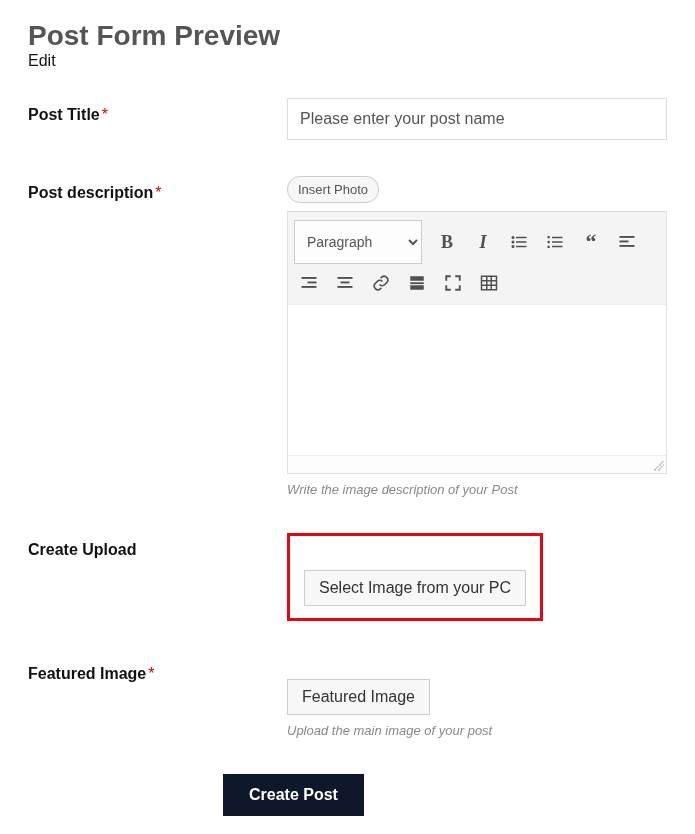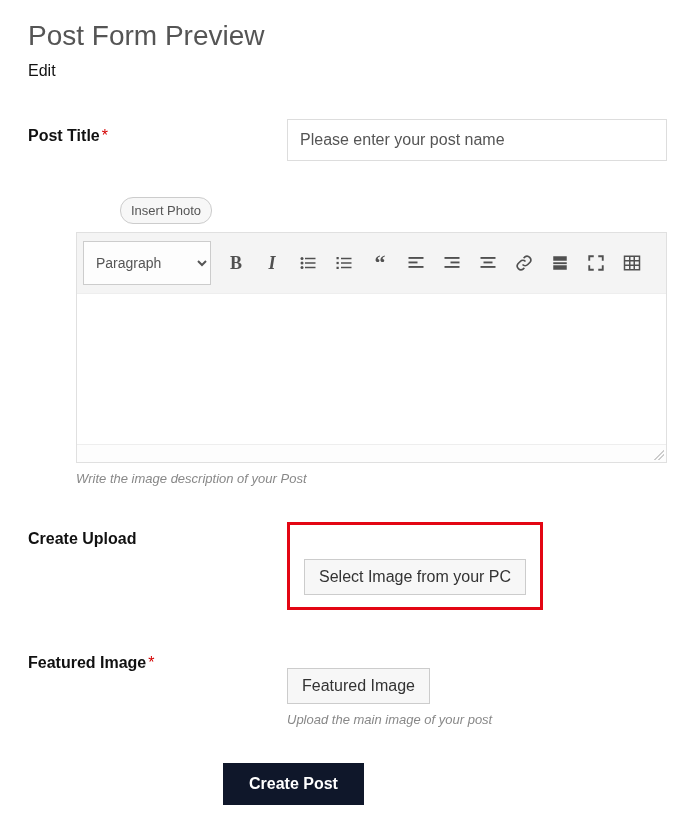--- a/index.html
+++ b/index.html
@@ -5,28 +5,28 @@
     * { box-sizing: border-box; margin: 0; padding: 0; }
     body {
       font-family: -apple-system, BlinkMacSystemFont, "Segoe UI", Helvetica, Arial, sans-serif;
       background: #fff;
       padding: 20px 28px;
       width: 695px;
       color: #333;
     }
     .page-title {
       font-size: 28px;
-      font-weight: 400;
+      font-weight: 700;
       color: #555;
-      margin-bottom: 10px;
+      margin-bottom: 0;
     }
     .edit-link {
       font-size: 16px;
       color: #111;
-      margin-bottom: 39px;
+      margin-bottom: 28px;
       display: inline-block;
     }
     .form-row {
       display: flex;
       align-items: flex-start;
       margin-bottom: 36px;
       gap: 16px;
     }
     .form-label {
       width: 195px;
@@ -49,21 +49,20 @@
     }
     .text-input::placeholder { color: #555; }
     .btn-inline {
       border: 1px solid #ccc;
       background: #f7f7f7;
       padding: 5px 10px;
       font-size: 13px;
       color: #555;
       cursor: pointer;
       border-radius: 13px;
-      margin-left: 44px;
     }
     .editor-wrap {
       border: 1px solid #e0e0e0;
       margin-top: 8px;
       background: #fff;
     }
     .toolbar {
       background: #f4f4f4;
       padding: 6px 4px;
       display: flex;
@@ -161,20 +160,23 @@
   <div class="form-label">
     <span>Post Title</span><span class="req">*</span>
   </div>
   <div class="form-field">
     <input type="text" class="text-input" placeholder="Please enter your post name" style="">
   </div>
 </div>
 
 
 <div class="form-row">
+  <div class="form-label">
+    <span>Post description</span><span class="req">*</span>
+  </div>
   <div class="form-field">
     <button class="btn-inline">Insert Photo</button>
     <div class="editor-wrap">
       <div class="toolbar">
         <select class="format-select">
           <option>Paragraph</option>
         </select>
         <span class="tb-btn">B</span>
         <span class="tb-btn" style="font-style:italic">I</span>
         <span class="tb-btn">

